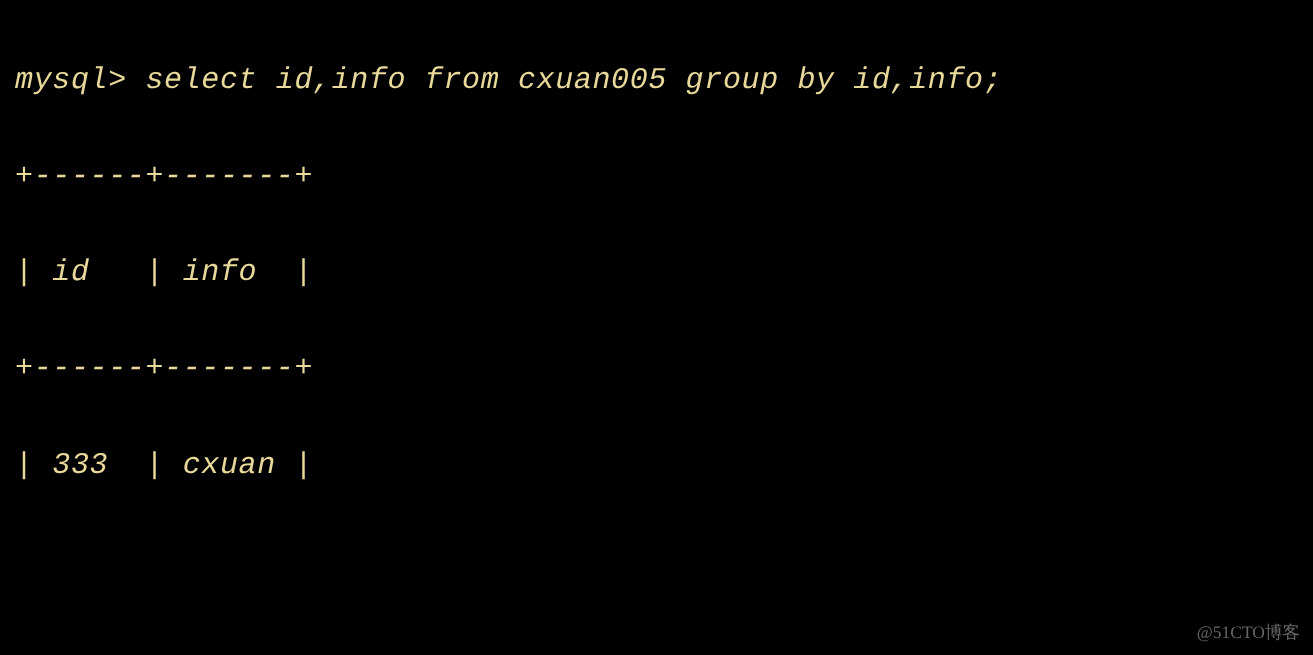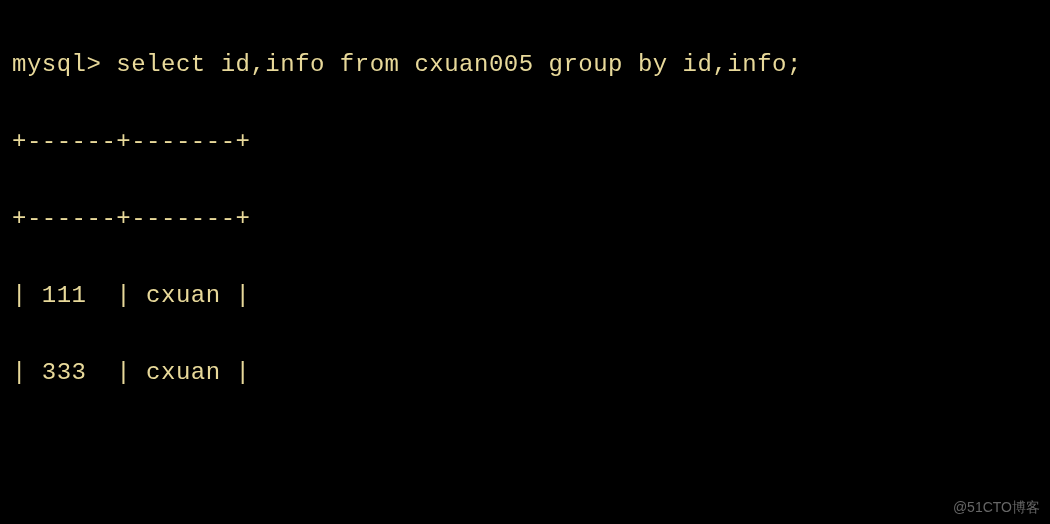--- a/index.html
+++ b/index.html
@@ -18,39 +18,40 @@
       height: 524px;
       overflow: hidden;
       position: relative;
       letter-spacing: 0.5px;
     }
     .terminal {
       white-space: pre;
     }
     .row-line {
       display: block;
+      font-style: italic;
     }
     .watermark {
       position: absolute;
       bottom: 6px;
       right: 10px;
       color: #666;
       font-size: 14px;
-      font-family: Liberation Sans, sans-serif;
+      font-family: Liberation Serif, serif;
       letter-spacing: 0;
     }
   </style>
 </head>
 <body>
 
 <div class="terminal">
 <span class="row-line"><span>mysql&gt; </span><span>select id,info from cxuan005 group by id,info;</span></span>
 <span class="row-line">+------+-------+</span>
+<span class="row-line">| id   | info  |</span>
 <span class="row-line">+------+-------+</span>
-<span class="row-line">| 111  | cxuan |</span>
 <span class="row-line">| 333  | cxuan |</span>
 
 
 
 
 </div>
 
 <div class="watermark">@51CTO博客</div>
 
 </body></html>

